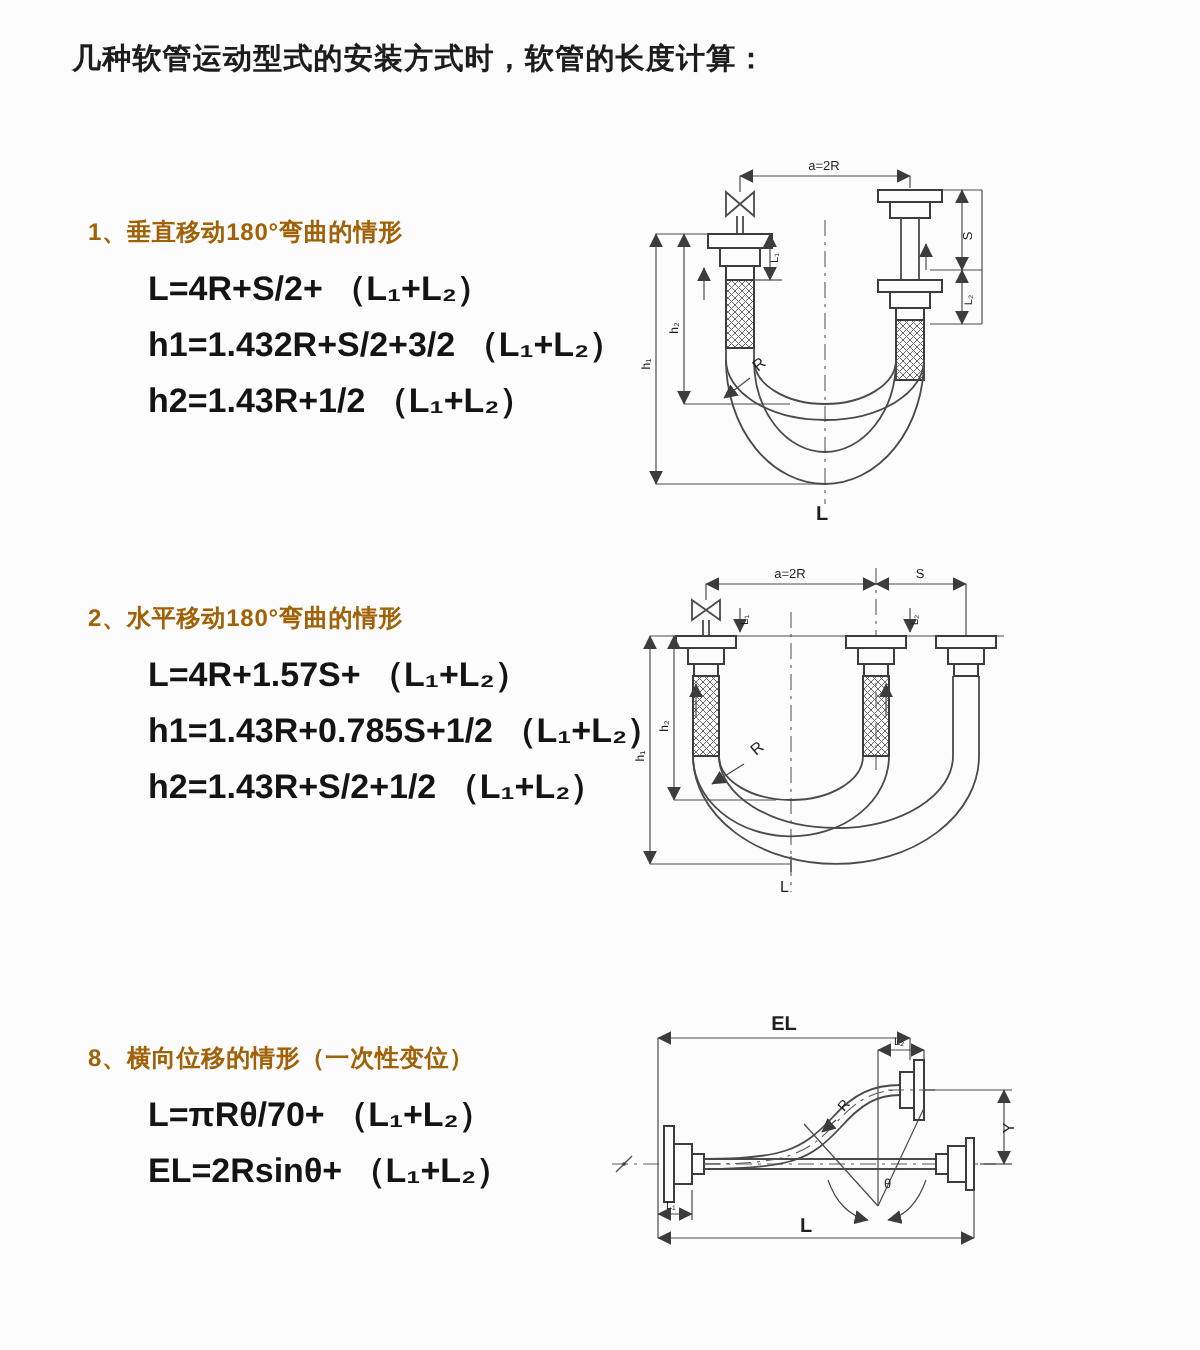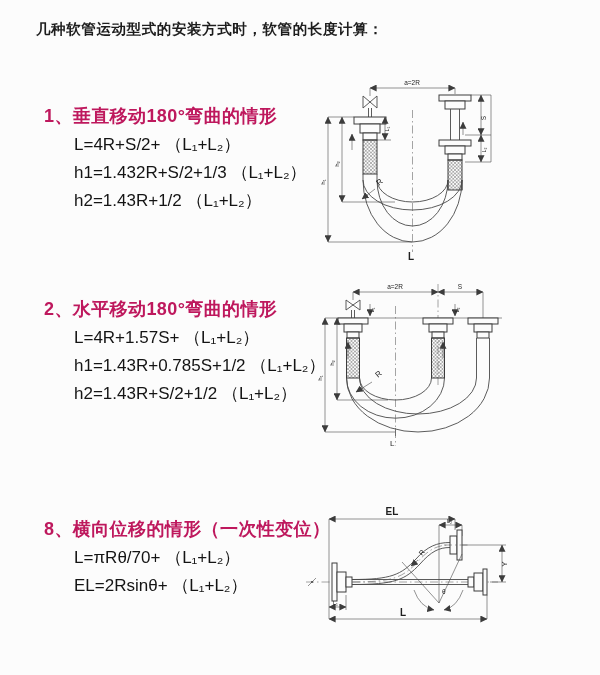--- a/index.html
+++ b/index.html
@@ -9,26 +9,26 @@
   }
   .title{
     position:absolute;left:36px;top:20px;
     font-size:14.5px;font-weight:600;letter-spacing:0.6px;color:#1d1d1d;white-space:nowrap;
   }
   .section{position:absolute;width:278px;}
   #sec1{left:44px;top:106px;}
   #sec2{left:44px;top:299px;}
   #sec3{left:44px;top:519px;}
   .sec-heading{
-    font-size:18px;font-weight:600;letter-spacing:0.4px;color:#be185d;
+    font-size:12px;font-weight:600;letter-spacing:0.4px;color:#a16207;
     line-height:20px;white-space:nowrap;
   }
   .formula{
     margin-left:30px;margin-top:9px;line-height:19px;
-    font-size:17px;font-weight:400;color:#141414;white-space:nowrap;
+    font-size:17px;font-weight:700;color:#141414;white-space:nowrap;
   }
   .diagram{position:absolute;}
   #dg1{left:315px;top:72px;}
   #dg2{left:306px;top:278px;}
   #dg3{left:296px;top:498px;}
   svg text{font-family:"Liberation Sans","DejaVu Sans",sans-serif;fill:#1f1f1f;}
   .lnt{stroke:#4a4a4a;stroke-width:.9;fill:none;}
   .dim{stroke:#4a4a4a;stroke-width:.6;fill:none;}
   .cl{stroke:#5a5a5a;stroke-width:.55;fill:none;stroke-dasharray:8 3 1.5 3;}
   .fl{fill:#fcfcfc;stroke:#3c3c3c;stroke-width:1;}
@@ -36,21 +36,21 @@
 </head>
 <body>
 
 <div class="page">
 
   <div class="title">几种软管运动型式的安装方式时，软管的长度计算：</div>
 
   <div class="section" id="sec1">
     <div class="sec-heading">1、垂直移动180°弯曲的情形</div>
     <div class="formula">L=4R+S/2+ （L₁+L₂）</div>
-    <div class="formula">h1=1.432R+S/2+1/3 （L₁+L₂）</div>
+    <div class="formula">h1=1.432R+S/2+3/2 （L₁+L₂）</div>
     <div class="formula">h2=1.43R+1/2 （L₁+L₂）</div>
   </div>
 
   <div class="section" id="sec2">
     <div class="sec-heading">2、水平移动180°弯曲的情形</div>
     <div class="formula">L=4R+1.57S+ （L₁+L₂）</div>
     <div class="formula">h1=1.43R+0.785S+1/2 （L₁+L₂）</div>
     <div class="formula">h2=1.43R+S/2+1/2 （L₁+L₂）</div>
   </div>
 

